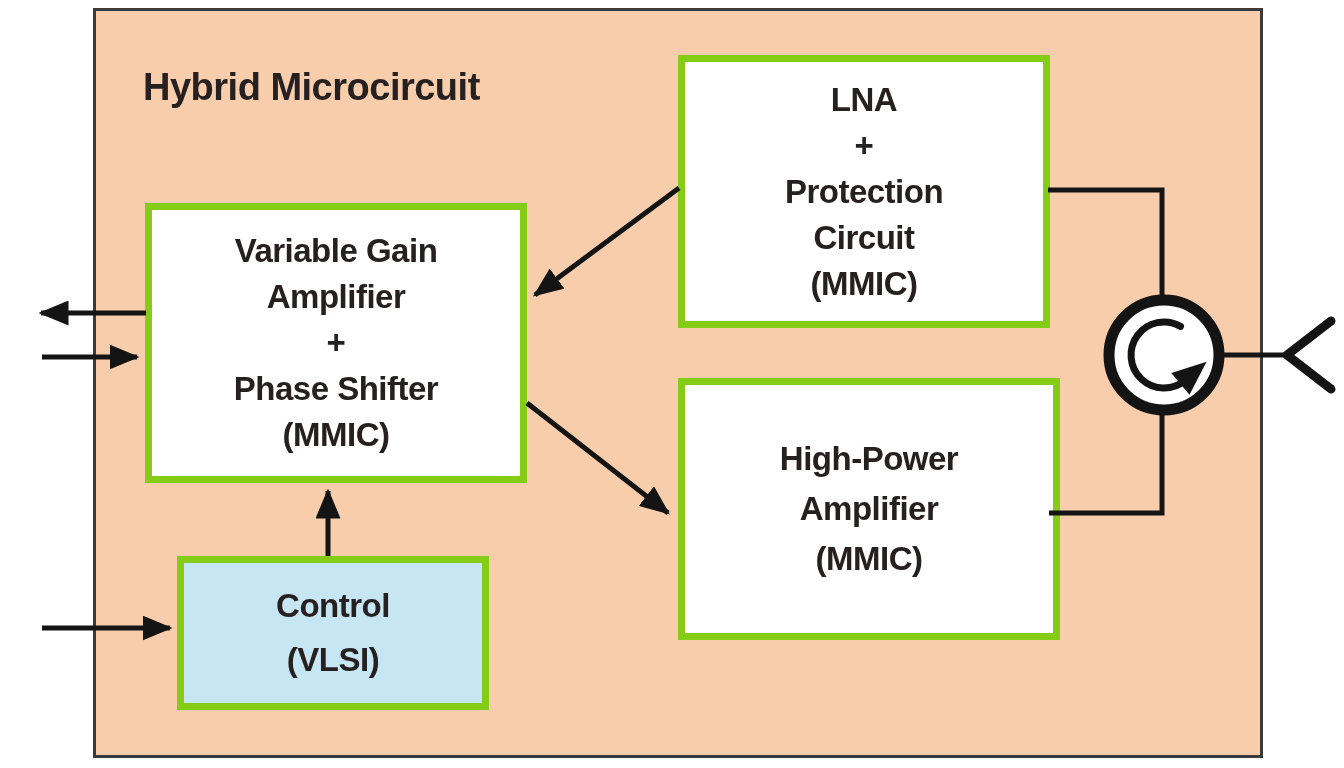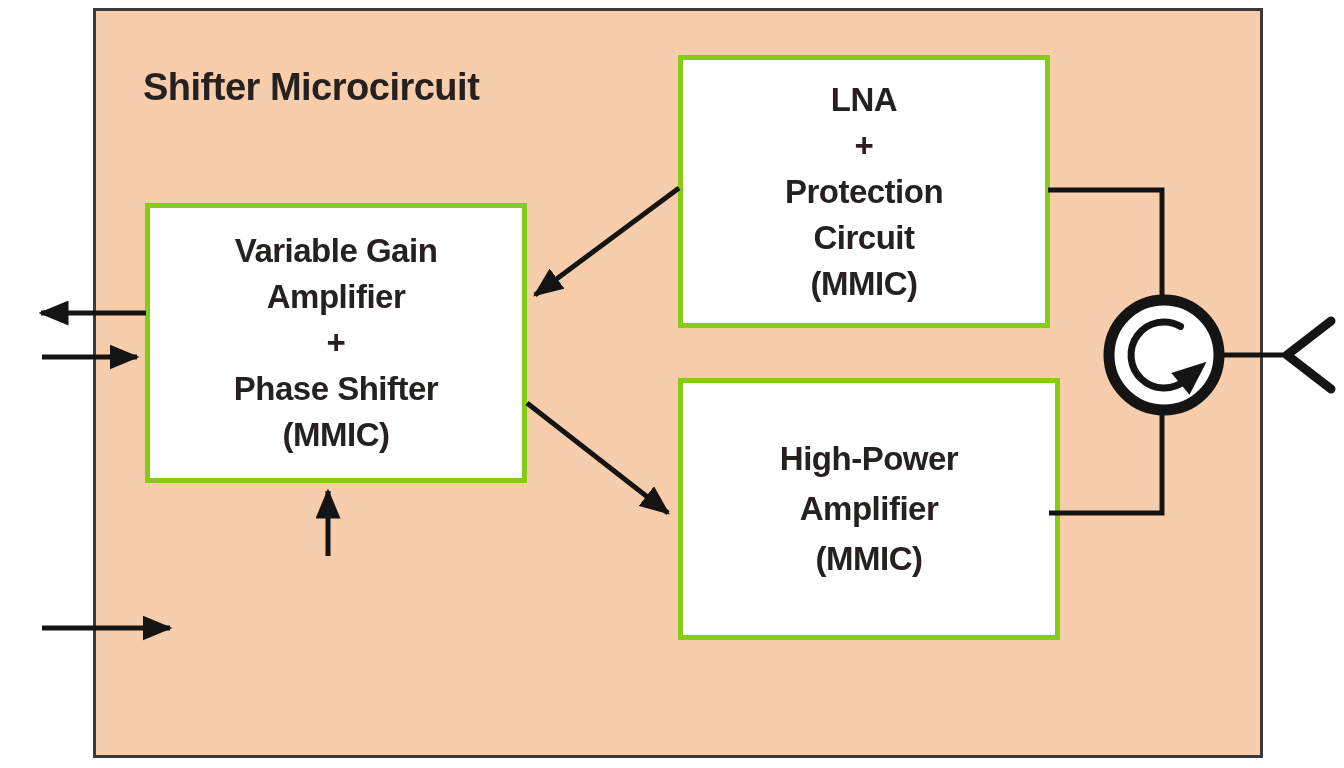--- a/index.html
+++ b/index.html
@@ -31,21 +31,21 @@
     top: 66px;
     font-size: 38px;
     font-weight: bold;
     letter-spacing: -0.5px;
     color: #262120;
     white-space: nowrap;
   }
   .block {
     position: absolute;
     box-sizing: border-box;
-    border: 5px solid #84cc16;
+    border: 7px solid #84cc16;
     background: #ffffff;
     display: flex;
     align-items: center;
     justify-content: center;
   }
   .block .label {
     font-size: 33px;
     line-height: 46px;
     font-weight: bold;
     letter-spacing: -0.5px;
@@ -67,21 +67,21 @@
     pointer-events: none;
   }
 </style>
 </head>
 <body>
 
 <div class="stage">
 
   <div class="outer-rect"></div>
 
-  <div class="diagram-title">Shifter Microcircuit</div>
+  <div class="diagram-title">Hybrid Microcircuit</div>
 
   <div class="block vga">
     <span class="label">Variable Gain
 Amplifier
 +
 Phase Shifter
 (MMIC)</span>
   </div>
 
   <div class="block lna">
@@ -91,20 +91,24 @@
 Circuit
 (MMIC)</span>
   </div>
 
   <div class="block hpa">
     <span class="label">High-Power
 Amplifier
 (MMIC)</span>
   </div>
 
+  <div class="block control">
+    <span class="label">Control
+(VLSI)</span>
+  </div>
 
   <svg class="overlay" viewBox="0 0 1344 768" xmlns="http://www.w3.org/2000/svg">
     <defs>
       <marker id="ah" markerWidth="6" markerHeight="5" refX="5.5" refY="2.5" orient="auto" markerUnits="strokeWidth">
         <path d="M0,0 L6,2.5 L0,5 z" fill="#141414"></path>
       </marker>
     </defs>
 
     <line x1="146" y1="313" x2="41" y2="313" stroke="#141414" stroke-width="5" marker-end="url(#ah)"></line>
 

